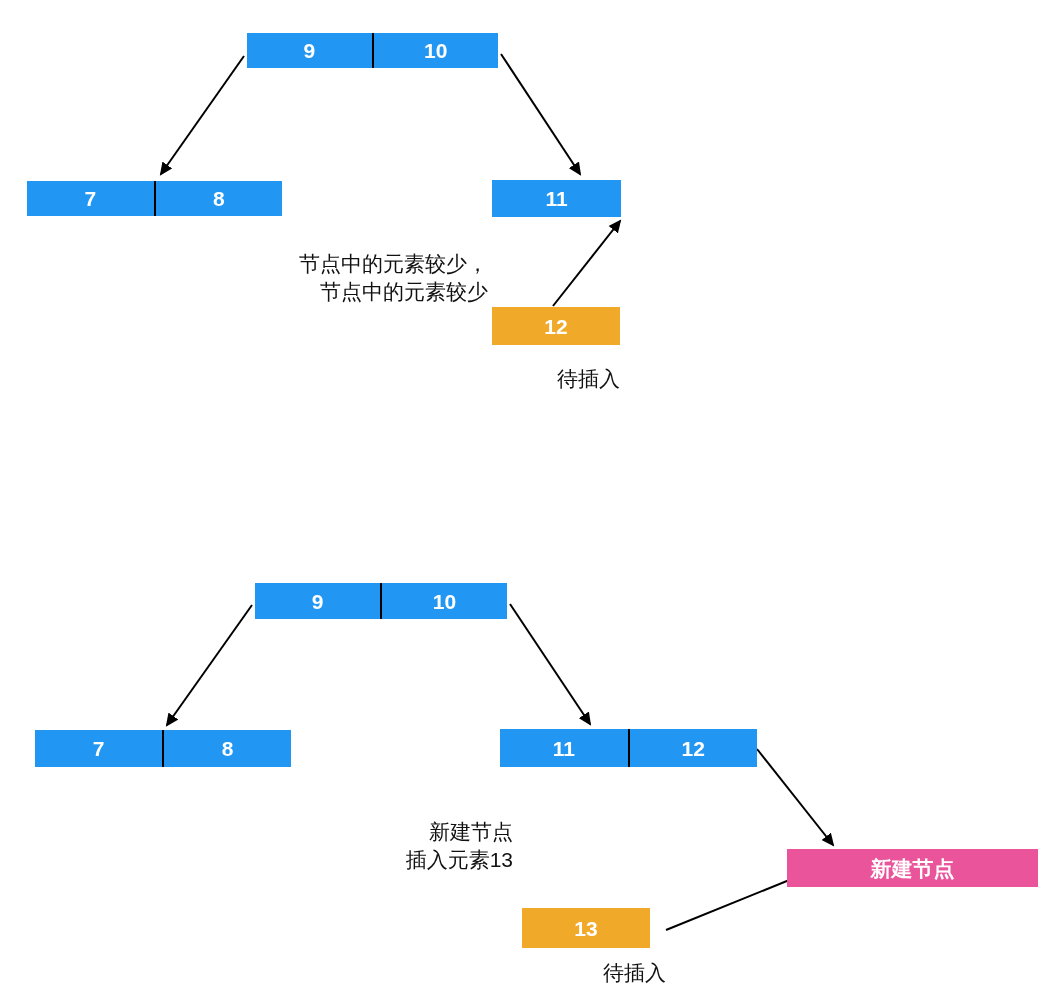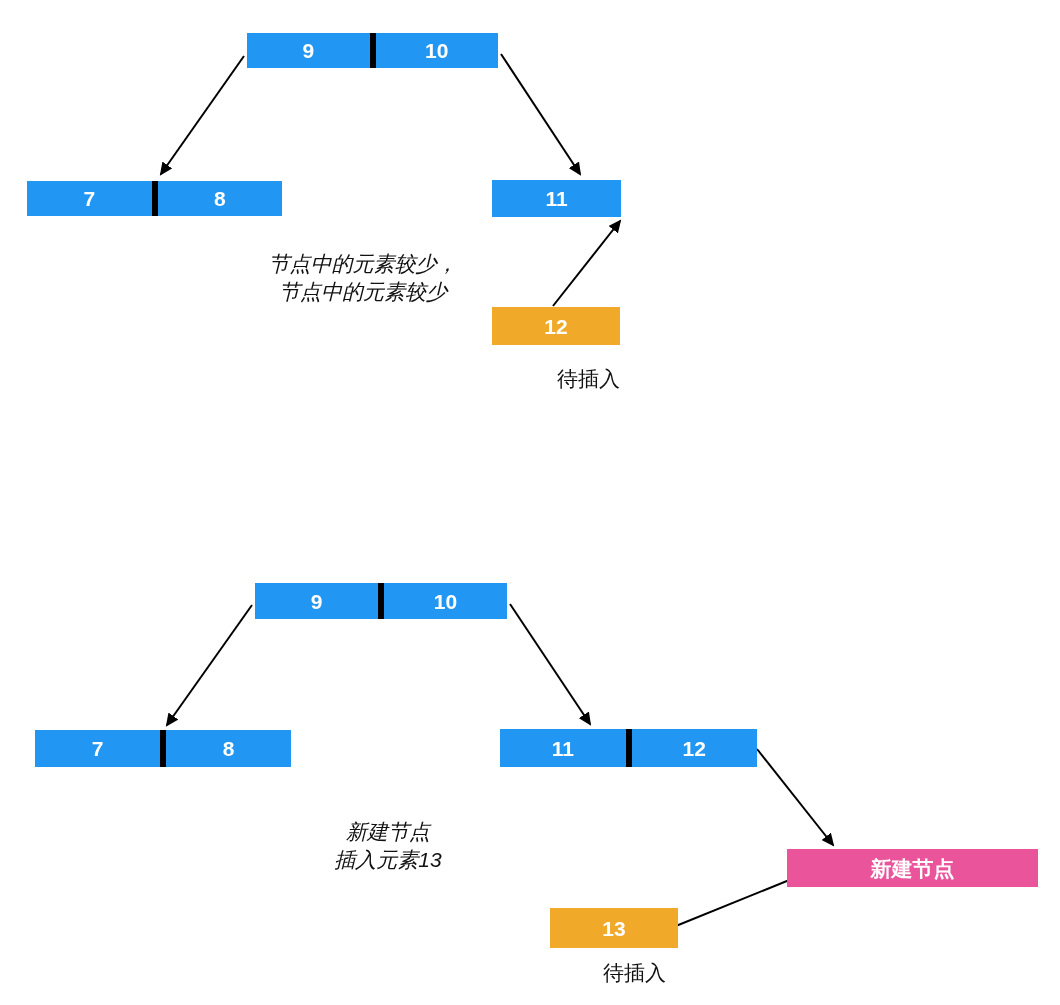--- a/index.html
+++ b/index.html
@@ -25,33 +25,32 @@
     display: flex;
     align-items: center;
     justify-content: center;
     color: #ffffff;
     font-weight: bold;
     font-size: 21px;
     line-height: 1;
     user-select: none;
   }
   .node .cell + .cell {
-    border-left: 6px solid #000000;
+    border-left: 2px solid #000000;
   }
   .blue   { background: var(--node-blue, #2196F3); }
   .orange { background: var(--pending-orange, #F0A929); }
   .pink   { background: var(--new-node-pink, #E9549B); }
   .note {
     position: absolute;
-    text-align: center;
+    text-align: right;
     color: #111111;
     font-size: 21px;
     line-height: 28px;
     white-space: nowrap;
-    font-style: italic;
   }
   .caption {
     position: absolute;
     text-align: right;
     color: #111111;
     font-size: 21px;
     line-height: 26px;
   }
   #arrows {
     position: absolute;
@@ -123,21 +122,21 @@
 
   <div class="node blue" style="left:500px; top:729px; width:257px; height:38px;">
     <div class="cell">11</div>
     <div class="cell">12</div>
   </div>
 
   <div class="node pink" style="left:787px; top:849px; width:251px; height:38px;">
     <div class="cell">新建节点</div>
   </div>
 
-  <div class="node orange" style="left:550px; top:908px; width:128px; height:40px;">
+  <div class="node orange" style="left:522px; top:908px; width:128px; height:40px;">
     <div class="cell">13</div>
   </div>
 
   <div class="note" style="left:263px; top:818px; width:250px;">
     <div>新建节点</div>
     <div>插入元素13</div>
   </div>
 
   <div class="caption" style="left:538px; top:960px; width:128px;">待插入</div>
 

